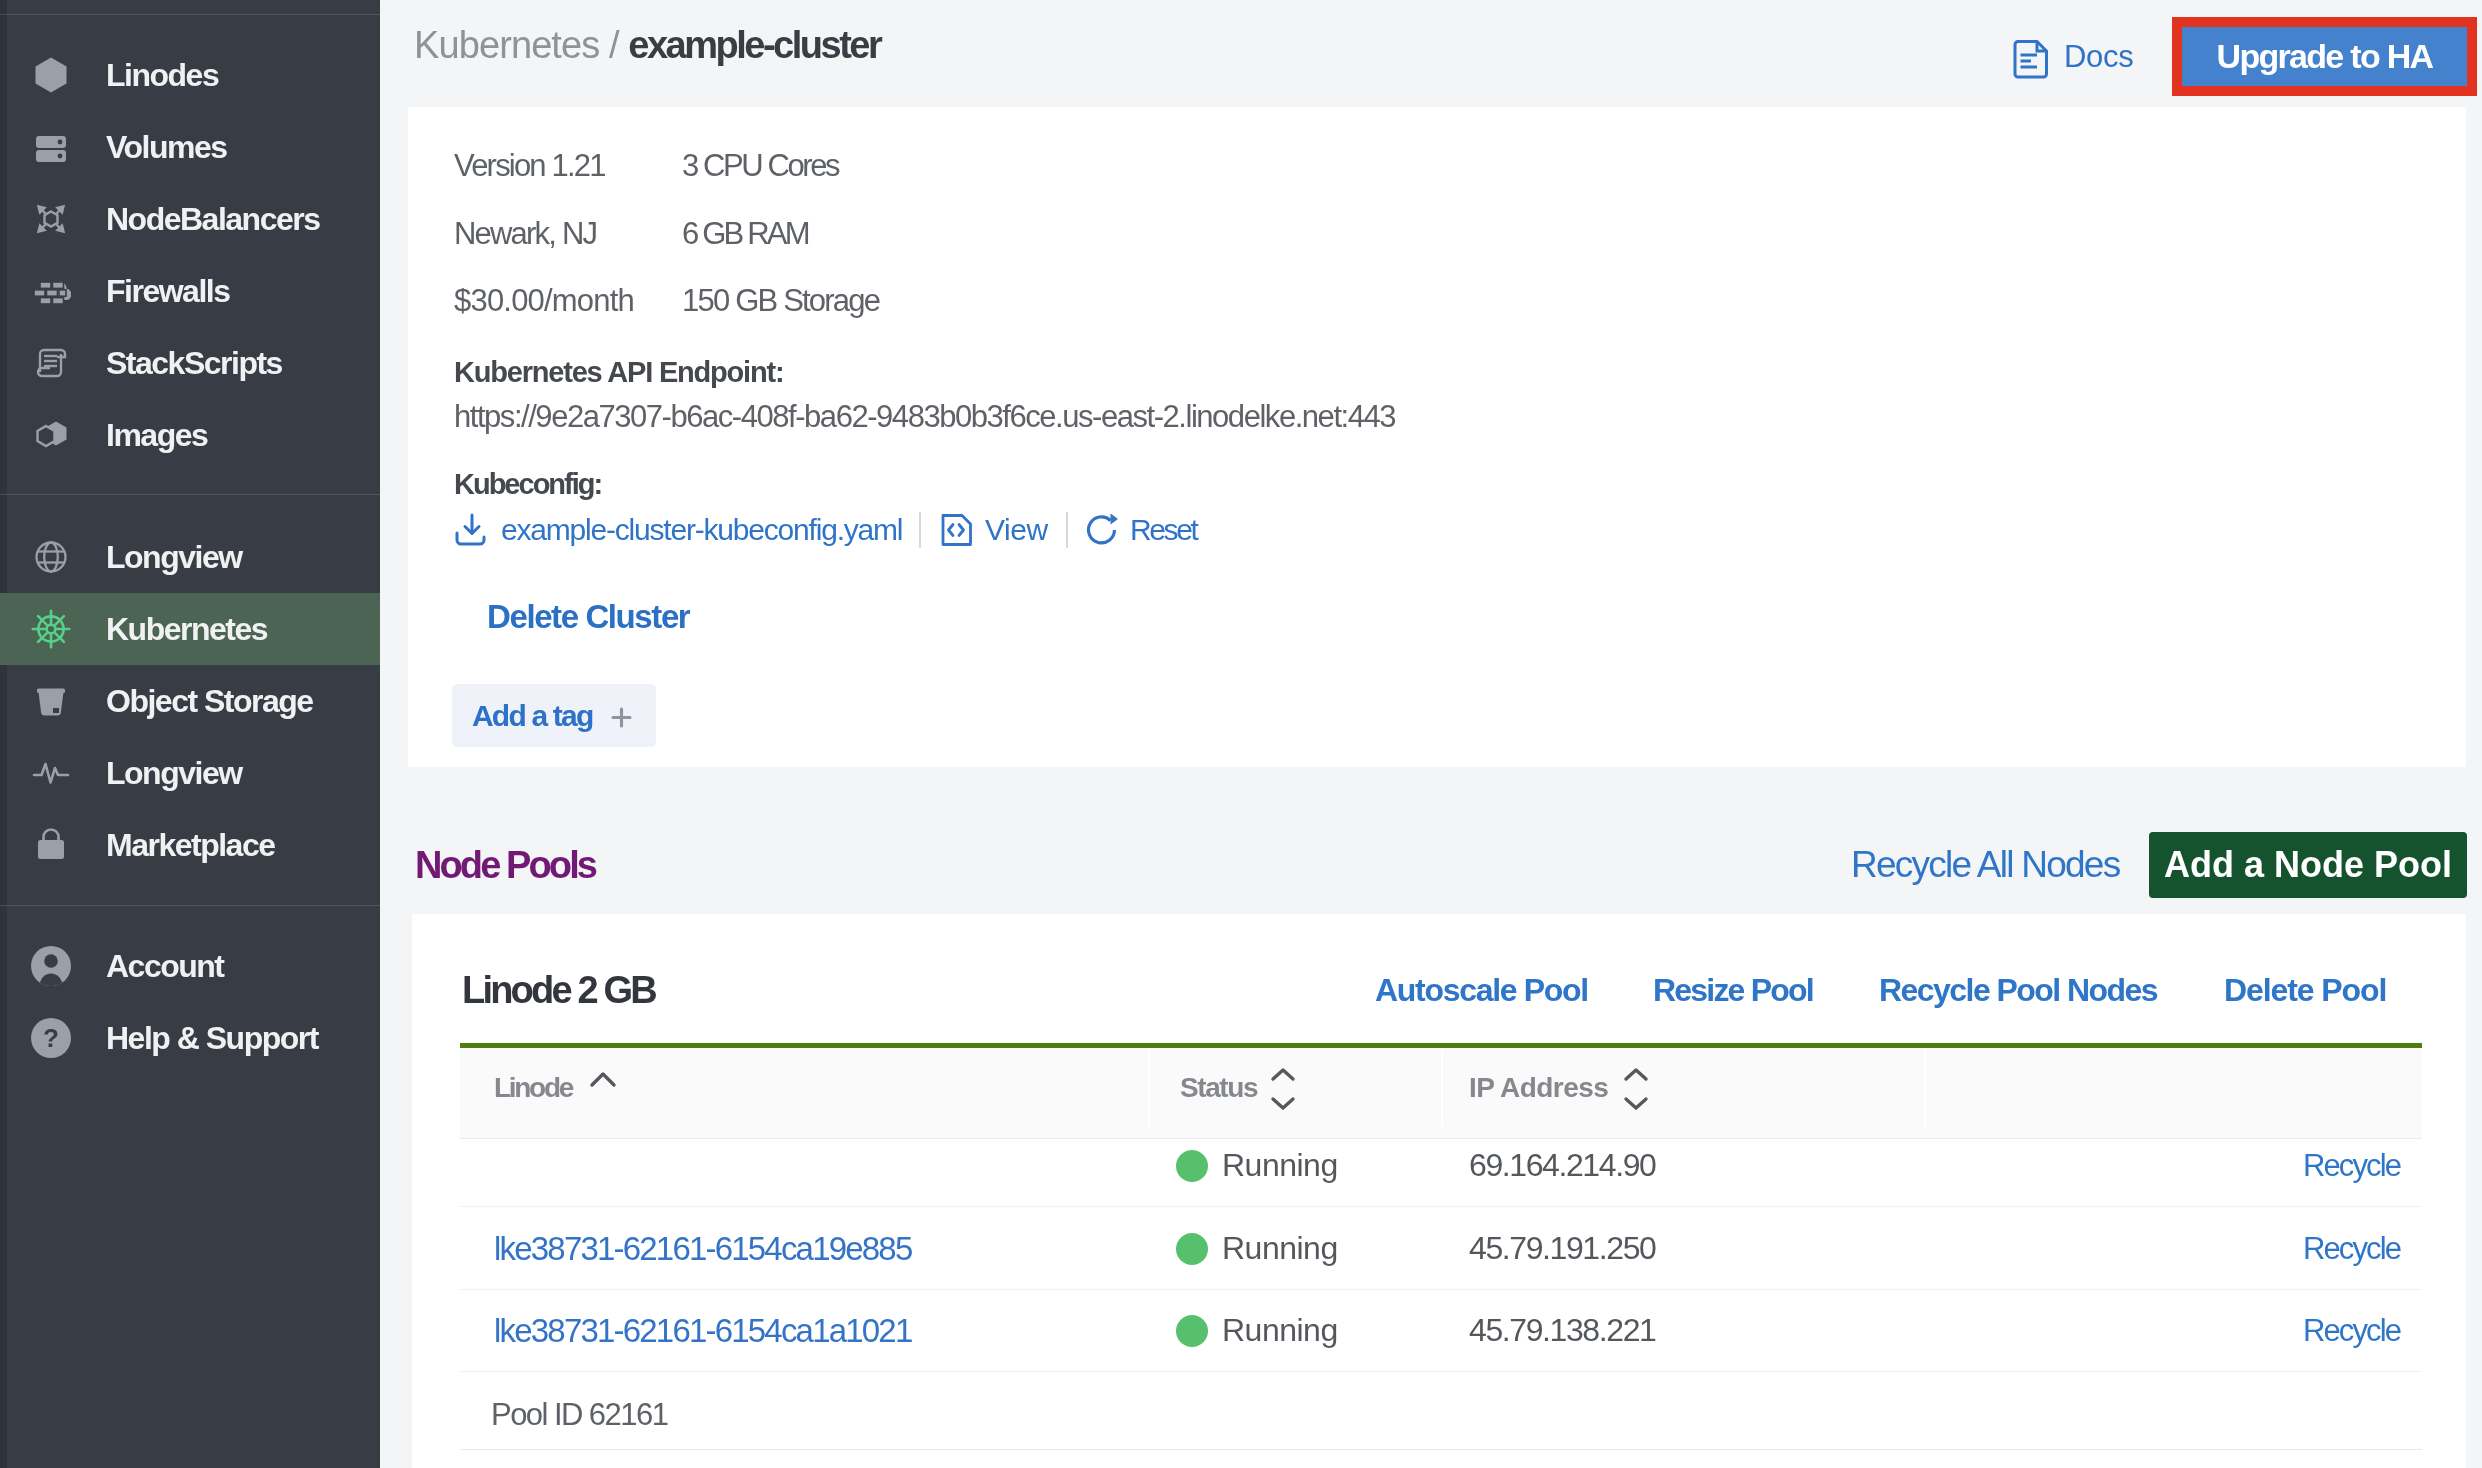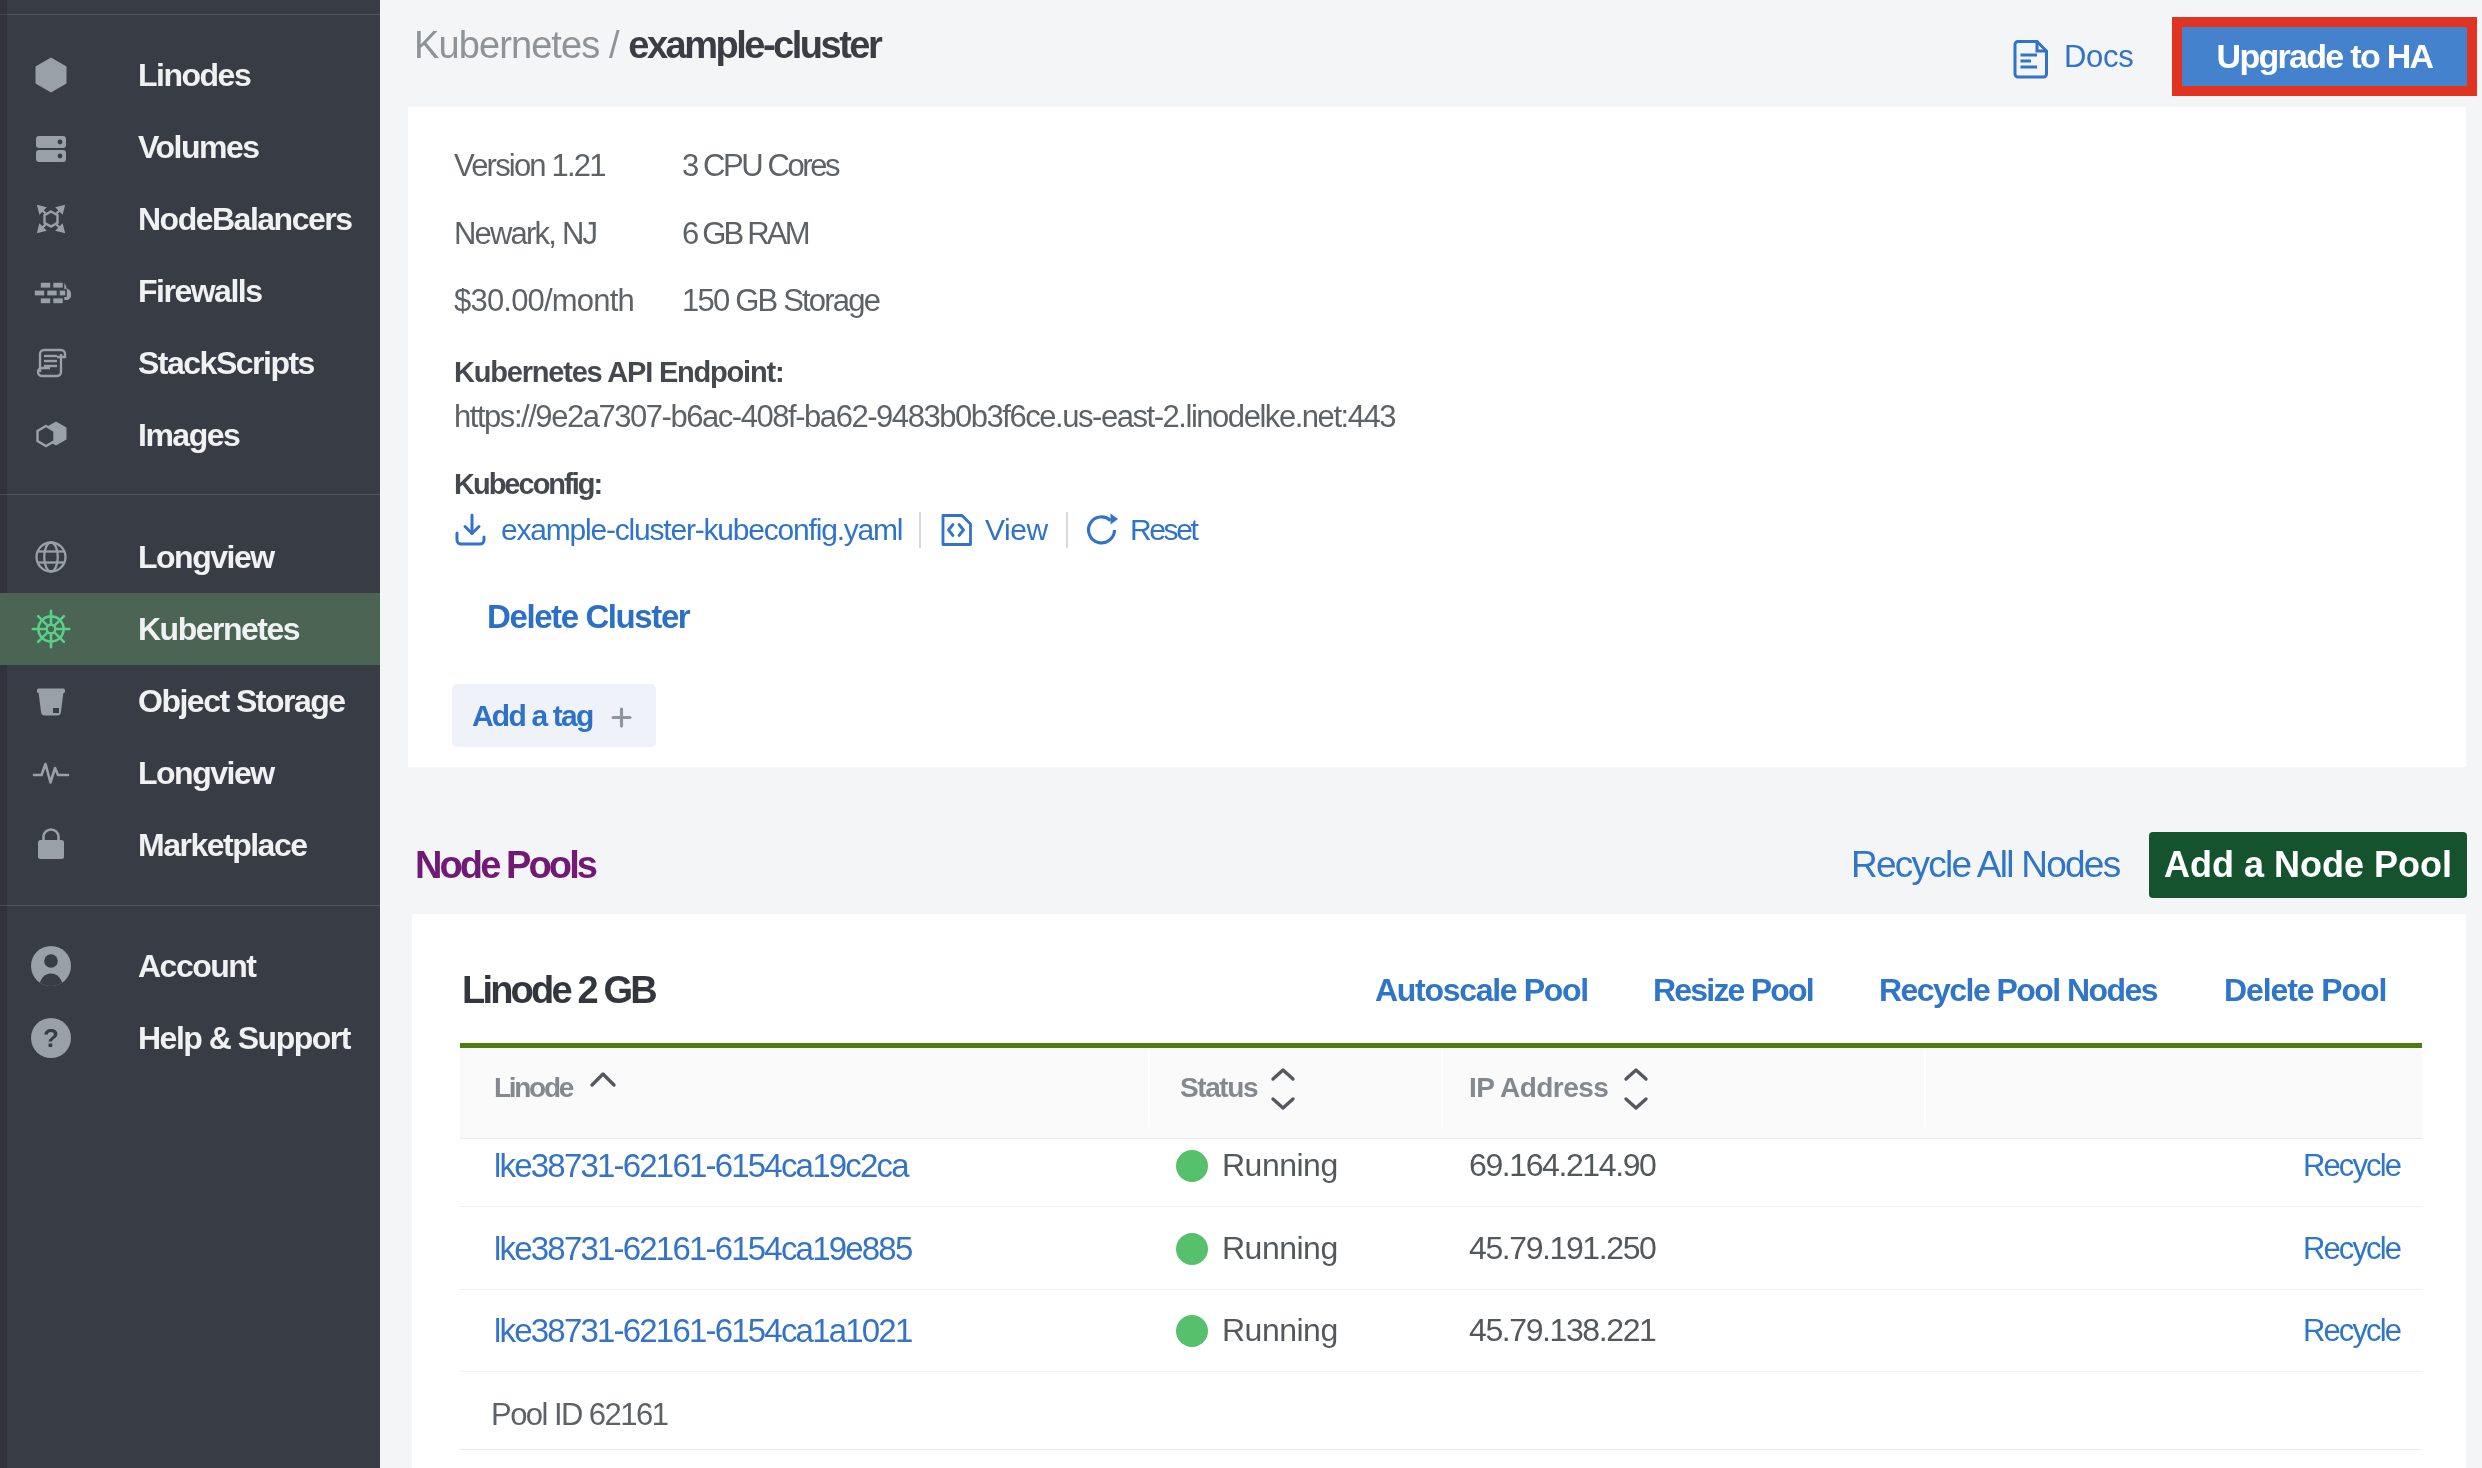--- a/index.html
+++ b/index.html
@@ -4,21 +4,21 @@
 <style>
 *{margin:0;padding:0;box-sizing:border-box}
 html,body{width:2482px;height:1468px;overflow:hidden;background:#f4f5f6;font-family:"Liberation Sans",sans-serif;}
 #root{position:relative;width:2482px;height:1468px;}
 .a{position:absolute;}
 
 #sb{position:absolute;left:0;top:0;width:380px;height:1468px;background:#383c45;}
 .sline{position:absolute;left:0;width:380px;height:1px;background:rgba(255,255,255,0.13);}
 .nav{position:absolute;left:0;width:380px;height:72px;}
 .nav svg{position:absolute;left:31px;top:16px;}
-.nav span{position:absolute;left:106px;top:0;line-height:72px;font-size:32px;font-weight:700;color:#f0f1f3;letter-spacing:-1.5px;white-space:nowrap;margin-left:32px;}
+.nav span{position:absolute;left:106px;top:0;line-height:72px;font-size:32px;font-weight:700;color:#f0f1f3;letter-spacing:-1.5px;white-space:nowrap;}
 .nav.sel{background:#4c6454;}
 
 #bc{position:absolute;left:414px;top:22px;height:46px;line-height:46px;font-size:38px;white-space:nowrap;}
 #bc .g{color:#8e9398;letter-spacing:-0.9px;}
 #bc .d{color:#3a3e44;font-weight:700;letter-spacing:-2.5px;}
 #docs{position:absolute;left:2064px;top:37px;height:40px;line-height:40px;font-size:31px;color:#3173c9;letter-spacing:-0.3px;}
 #upg{position:absolute;left:2172px;top:17px;width:305px;height:79px;border:10px solid #e23321;background:#4482cd;color:#fff;font-size:34px;font-weight:700;text-align:center;line-height:58px;letter-spacing:-1.7px;}
 
 #card1{position:absolute;left:408px;top:107px;width:2058px;height:660px;background:#fff;}
 .spec{position:absolute;height:40px;line-height:40px;font-size:31px;color:#5e6267;letter-spacing:-1.8px;white-space:nowrap;}
@@ -280,21 +280,20 @@
       <span class="th" id="th3" style="left:1009px;letter-spacing:-0.55px">IP Address</span>
       <svg class="a" style="left:1162px;top:19px" width="28" height="44" viewBox="0 0 28 44">
           <g fill="none" stroke="#55595e" stroke-width="3.4" stroke-linecap="round" stroke-linejoin="round">
             <polyline points="4,12 14,3 24,12"></polyline>
             <polyline points="4,32 14,41 24,32"></polyline>
           </g>
         </svg>
       <div class="cdiv" style="left:1464px"></div>
     </div>
     <div class="trow" style="top:211px">
-      <span class="tlink">lke38731-62161-6154ca19c2ca</span>
       <div class="dot"></div>
         <span class="run">Running</span>
       <span class="ip">69.164.214.90</span>
       <span class="rec">Recycle</span>
     </div>
     <div class="trow" style="top:294px">
       <span class="tlink">lke38731-62161-6154ca19e885</span>
       <div class="dot"></div>
         <span class="run">Running</span>
       <span class="ip">45.79.191.250</span>

